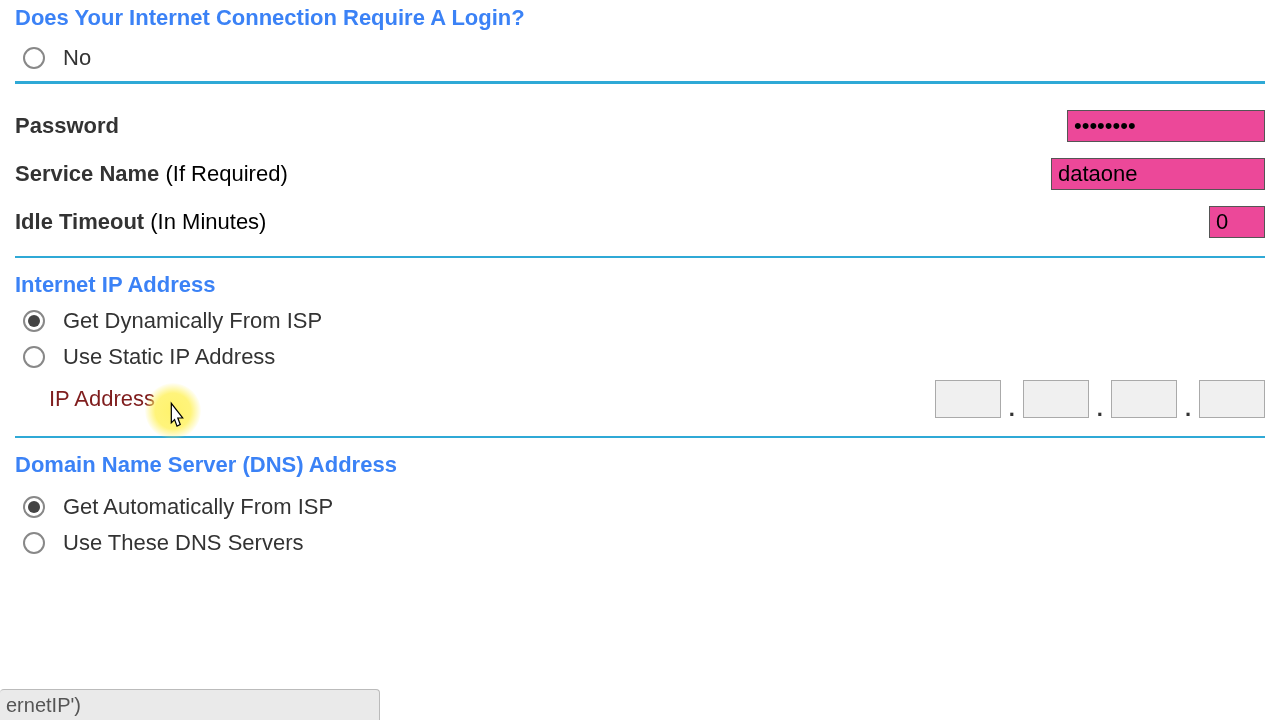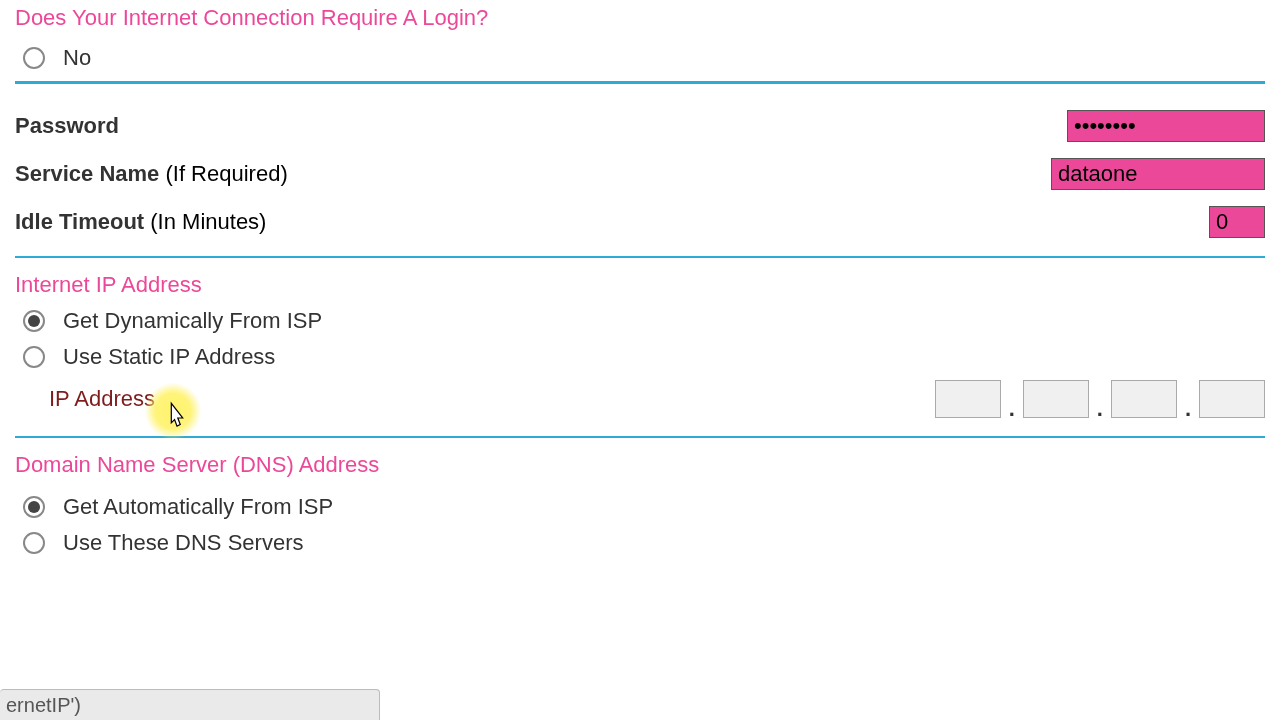--- a/index.html
+++ b/index.html
@@ -14,22 +14,22 @@
     overflow: hidden;
   }
   .page {
     position: relative;
     width: 1280px;
     height: 720px;
     padding-left: 15px;
     box-sizing: border-box;
   }
   .section-title {
-    font-weight: normal;
-    color: #ec4899;
+    font-weight: bold;
+    color: #3b82f6;
     margin-top: 5px;
     margin-bottom: 14px;
     white-space: nowrap;
   }
   .radio-row {
     display: flex;
     align-items: center;
     margin-bottom: 10px;
     margin-left: 8px;
   }

